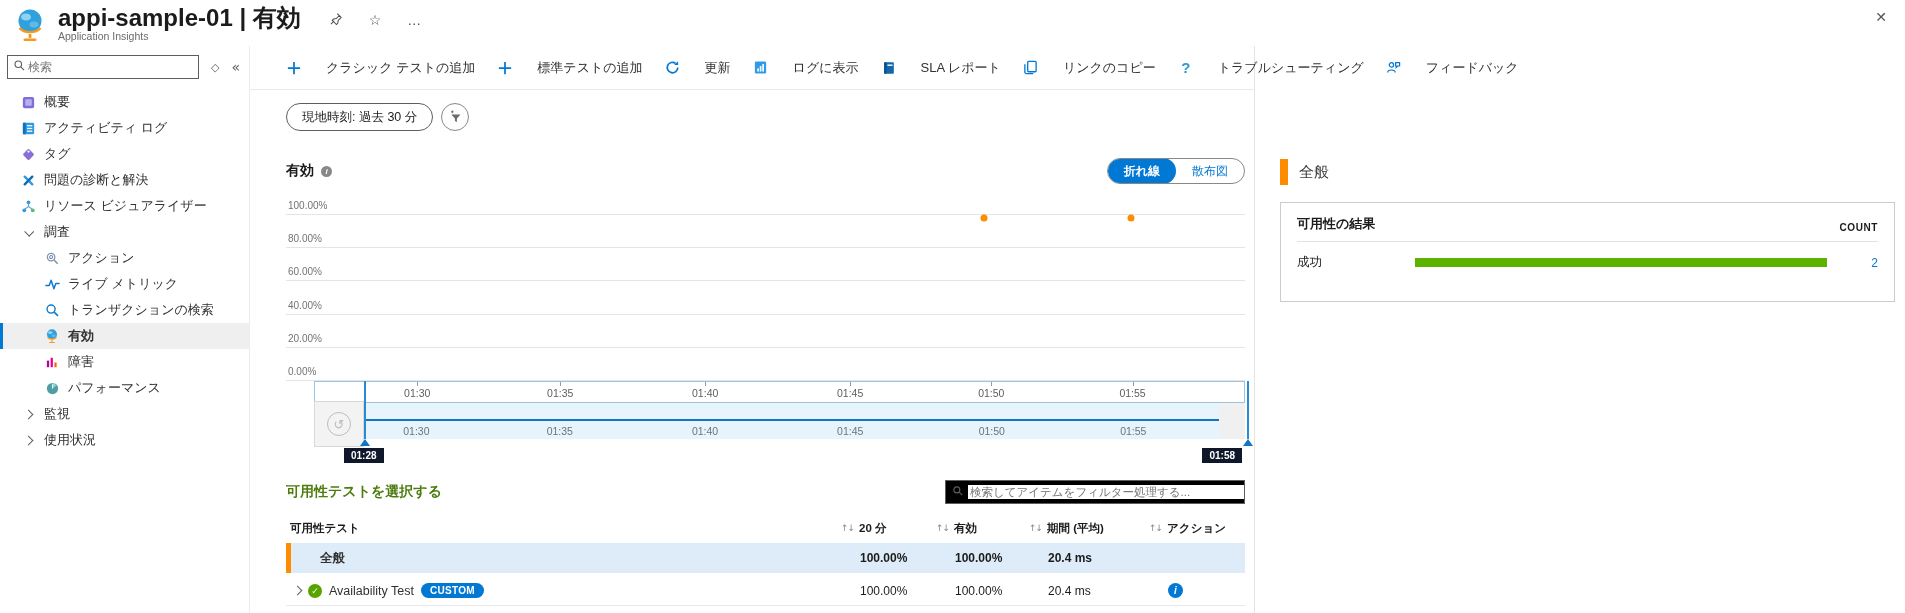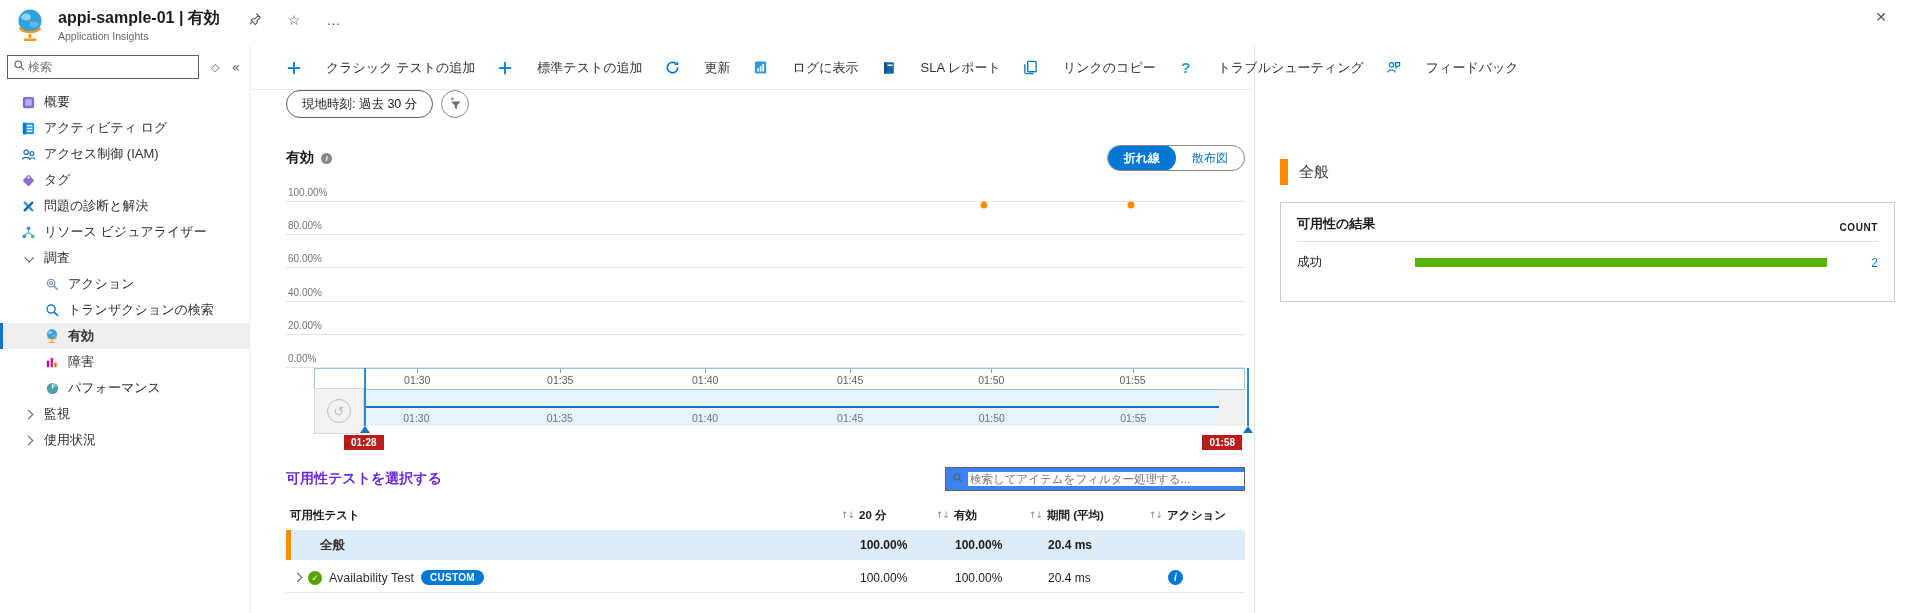--- a/index.html
+++ b/index.html
@@ -3,21 +3,21 @@
 <meta charset="utf-8">
 <style>
   * { box-sizing: border-box; }
   body { margin:0; font-family:"Liberation Sans","DejaVu Sans",sans-serif; color:#323130; background:#fff; }
   .page { width:1905px; height:613px; position:relative; background:#fff; overflow:hidden; }
 
   
   .titlebar { height:46px; display:flex; align-items:flex-start; padding:7px 0 0 14px; position:relative; }
   .app-icon { width:32px; height:36px; flex:none; }
   .title-block { margin-left:12px; }
-  .page-title { font-size:16px; font-weight:700; color:#1b1b1b; line-height:22px; }
+  .page-title { font-size:24px; font-weight:700; color:#1b1b1b; line-height:22px; }
   .page-subtitle { font-size:10.5px; color:#6b6b6b; margin-top:1px; }
   .title-icons { display:flex; gap:26px; margin-left:28px; margin-top:5px; color:#4d4d4d; align-items:center; }
   .title-icons .tico { font-size:14px; line-height:14px; cursor:pointer; }
   .close-btn { position:absolute; right:18px; top:9px; font-size:14px; color:#555; cursor:pointer; font-family:"DejaVu Sans",sans-serif; }
 
   
   .bodyrow { display:flex; height:567px; }
 
   
   .sidebar { width:250px; flex:none; border-right:1px solid #ececec; padding-top:9px; }
@@ -37,21 +37,21 @@
   .chev.right { transform:rotate(-45deg); }
 
   
   .main { width:1005px; flex:none; border-right:1px solid #e4e4e4; padding-left:36px; }
   .content { width:959px; }
 
   .toolbar { height:44px; display:flex; align-items:center; gap:22px; border-bottom:1px solid #eaeaea; margin-left:-36px; padding-left:36px; width:1005px; }
   .tb-item { display:flex; align-items:center; gap:24px; font-size:13px; color:#323130; cursor:pointer; white-space:nowrap; }
   .tb-ico { width:16px; height:16px; display:flex; align-items:center; justify-content:center; color:#0078d4; font-weight:700; }
 
-  .pill-row { display:flex; align-items:center; gap:8px; }
+  .pill-row { margin-top:13px; display:flex; align-items:center; gap:8px; }
   .time-pill { border:1px solid #605e5c; border-radius:14px; height:28px; display:flex; align-items:center; padding:0 15px; font-size:12.5px; color:#1b1b1b; cursor:pointer; }
   .funnel-btn { width:28px; height:28px; border:1px solid #8a8886; border-radius:50%; display:flex; align-items:center; justify-content:center; cursor:pointer; }
 
   .section-head { margin-top:26px; height:28px; display:flex; align-items:center; }
   .section-title { font-size:14px; font-weight:700; color:#1b1b1b; }
   .info-dot { width:11px; height:11px; border-radius:50%; background:#8a8886; color:#fff; font-size:8px; display:inline-flex; align-items:center; justify-content:center; margin-left:7px; font-style:italic; font-weight:700; }
   .chart-toggle { margin-left:auto; border:1px solid #8a8886; border-radius:14px; height:26px; display:flex; align-items:center; padding:0; overflow:hidden; }
   .ct-opt { height:26px; display:flex; align-items:center; padding:0 16px; font-size:12px; color:#0078d4; cursor:pointer; border-radius:14px;text-align:right; }
   .ct-opt.sel { background:#0078d4; color:#fff; font-weight:700; }
 
@@ -68,26 +68,26 @@
   .ax-tick { position:absolute; top:5px; transform:translateX(-50%); font-size:10.5px; color:#605e5c; white-space:nowrap; }
   .brush { position:absolute; top:22px; left:50px; right:26px; height:36px; background:#e7f4fb; cursor:ew-resize; }
   .brush::after { content:""; position:absolute; left:0; right:0; top:16px; height:2px; background:#1374c5; }
   .brush-labels { position:absolute; top:44px; left:0; right:0; height:14px; }
   .br-tick { position:absolute; transform:translateX(-50%); font-size:10.5px; color:#68757d; white-space:nowrap; }
   .reset-box { position:absolute; left:0; top:20px; width:50px; height:46px; background:#f3f3f3; border:1px solid #d9d9d9; display:flex; align-items:center; justify-content:center; cursor:pointer; }
   .reset-circ { width:24px; height:24px; border:1.5px solid #bdbdbd; border-radius:50%; color:#bdbdbd; font-size:13px; display:flex; align-items:center; justify-content:center; font-family:"DejaVu Sans",sans-serif; }
   .endcap { position:absolute; right:0; top:22px; width:26px; height:36px; background:#f0f0f0; }
   .handle { position:absolute; top:0; width:2px; height:58px; background:#2a8ad4; cursor:ew-resize; }
   .handle-tri { position:absolute; top:58px; transform:translateX(-4px); width:0; height:0; border-left:5px solid transparent; border-right:5px solid transparent; border-bottom:7px solid #1374c5; }
-  .handle-label { position:absolute; top:67px; background:#b91c1c; color:#fff; font-size:10px; font-weight:700; padding:2px 7px; white-space:nowrap; }
+  .handle-label { position:absolute; top:67px; background:#0f172a; color:#fff; font-size:10px; font-weight:700; padding:2px 7px; white-space:nowrap; }
 
   
   .tests-head { margin-top:14px; height:26px; display:flex; align-items:center; }
-  .tests-title { font-size:14px; font-weight:700; color:#6d28d9; }
-  .filter-box { margin-left:auto; width:300px; height:24px; border:1px solid #605e5c; display:flex; align-items:center; padding-left:6px; gap:4px; background:#3b82f6; }
+  .tests-title { font-size:14px; font-weight:700; color:#4d7c0f; }
+  .filter-box { margin-left:auto; width:300px; height:24px; border:1px solid #605e5c; display:flex; align-items:center; padding-left:6px; gap:4px; background:#000000; }
   .filter-box input { border:none; outline:none; flex:1; font-size:11.5px; font-family:inherit; color:#323130; }
   .filter-box input::placeholder, .search-box input::placeholder { color:#767676; }
 
   .table { margin-top:8px; }
   .trow { display:grid; grid-template-columns:555px 95px 93px 120px 1fr; align-items:center; height:30px; }
   .thead { font-size:11.5px; font-weight:700; color:#1b1b1b; }
   .hcell { display:flex; align-items:center; gap:5px; }
   .hcell .sort { color:#8a8886; font-weight:400; font-size:9px; letter-spacing:-1px; font-family:"DejaVu Sans",sans-serif; }
   .name-h { padding-left:4px; }
   .vcell { padding-left:19px; font-size:12px; color:#1b1b1b; }
@@ -183,31 +183,20 @@
                 <rect x="2" y="1.8" width="3" height="12.4" fill="#1272b8"></rect>
                 <rect x="6.4" y="4.4" width="5.6" height="1.3" fill="#fff"></rect>
                 <rect x="6.4" y="7.3" width="5.6" height="1.3" fill="#fff"></rect>
                 <rect x="6.4" y="10.2" width="5.6" height="1.3" fill="#fff"></rect>
               </svg>
             </span>
           <span>アクティビティ ログ</span>
         </div>
         <div class="nav-item">
           <span class="ico">
-              <svg viewBox="0 0 16 16" width="15" height="15" fill="none" stroke="#1d6fc0" stroke-width="1.3">
-                <circle cx="5.5" cy="5.5" r="2.4"></circle>
-                <path d="M1.6 13.4c0-3.2 7.8-3.2 7.8 0"></path>
-                <circle cx="11.6" cy="7" r="2.1"></circle>
-                <path d="M9.8 13.4c.4-2.6 4.8-2.6 4.8 0"></path>
-              </svg>
-            </span>
-          <span>アクセス制御 (IAM)</span>
-        </div>
-        <div class="nav-item">
-          <span class="ico">
               <svg viewBox="0 0 16 16" width="15" height="15">
                 <g transform="rotate(45 8 8)">
                   <rect x="3.5" y="3.5" width="9" height="9" rx="1.6" fill="#8a6fd6"></rect>
                 </g>
                 <circle cx="8" cy="4.8" r="1.2" fill="#fff"></circle>
               </svg>
             </span>
           <span>タグ</span>
         </div>
         <div class="nav-item">
@@ -238,20 +227,28 @@
         </div>
         <div class="nav-item nested">
           <span class="ico">
               <svg viewBox="0 0 16 16" width="15" height="15" fill="none">
                 <circle cx="6.5" cy="6.5" r="4" stroke="#8a98a4" stroke-width="1.4"></circle>
                 <circle cx="6.5" cy="6.5" r="1.6" stroke="#5f87c5" stroke-width="1.1"></circle>
                 <path d="M9.6 9.6l4 4" stroke="#8a98a4" stroke-width="1.8"></path>
               </svg>
             </span>
           <span>アクション</span>
+        </div>
+        <div class="nav-item nested">
+          <span class="ico">
+              <svg viewBox="0 0 16 16" width="15" height="15" fill="none">
+                <polyline points="1,9 4.5,9 6.5,3.5 9.5,12.5 11.5,7 15,7" stroke="#0f7bd0" stroke-width="1.6" stroke-linejoin="round" stroke-linecap="round"></polyline>
+              </svg>
+            </span>
+          <span>ライブ メトリック</span>
         </div>
         <div class="nav-item nested">
           <span class="ico">
               <svg viewBox="0 0 16 16" width="15" height="15" fill="none" stroke="#0f7bd0">
                 <circle cx="6.5" cy="6.5" r="4.3" stroke-width="1.5"></circle>
                 <path d="M9.8 9.8l4 4" stroke-width="1.7"></path>
               </svg>
             </span>
           <span>トランザクションの検索</span>
         </div>

